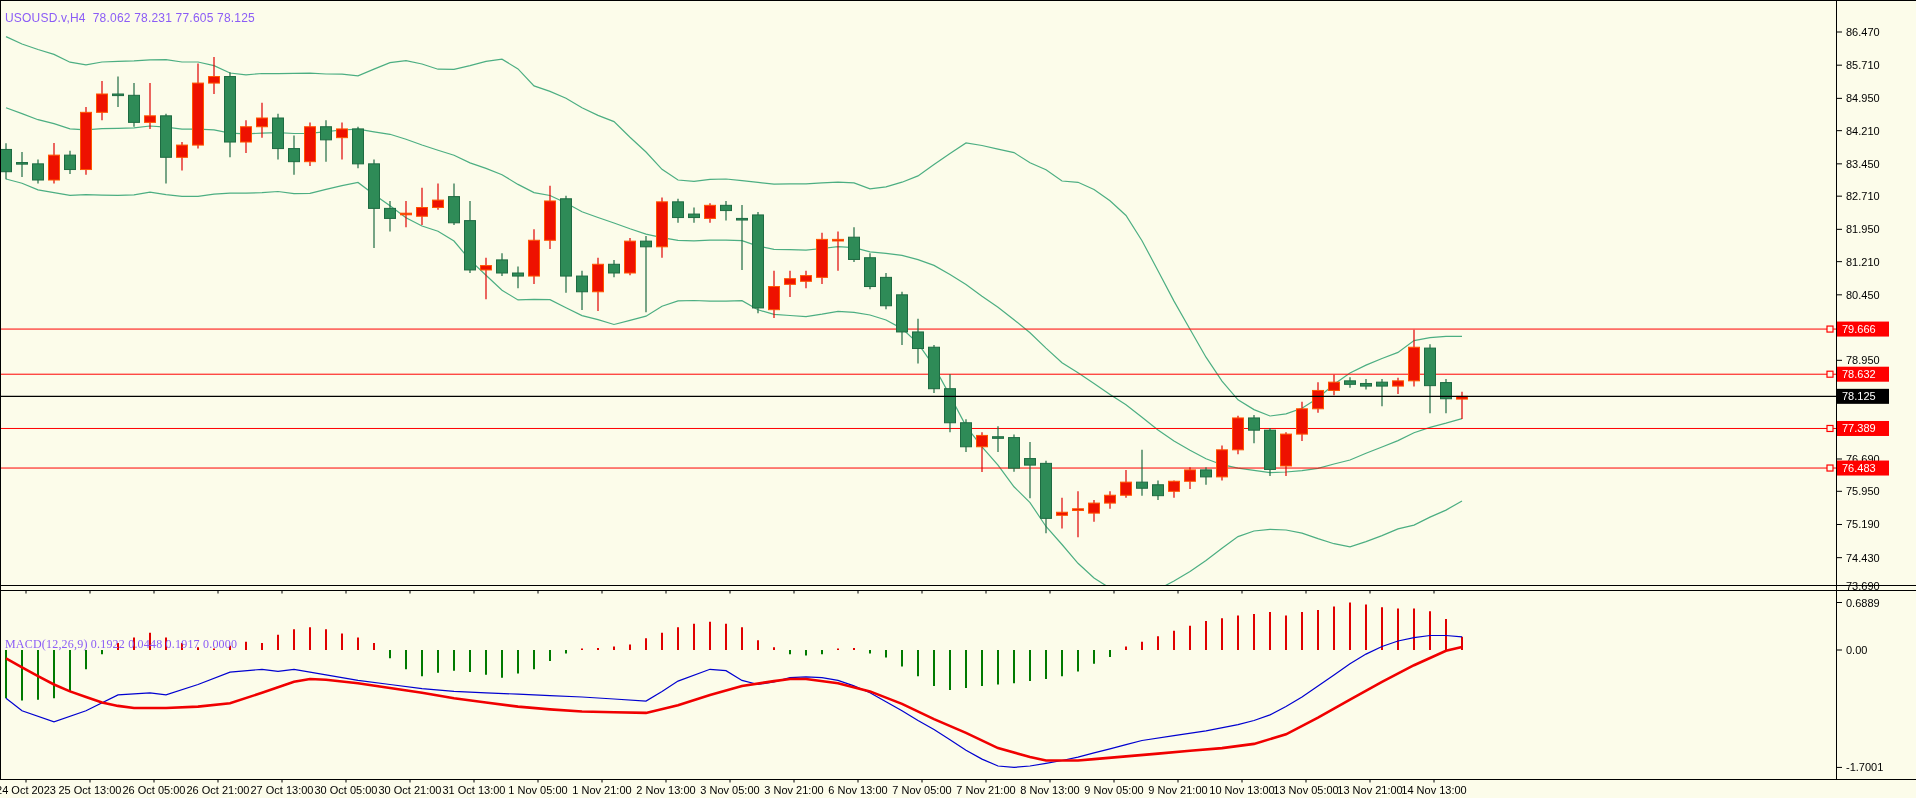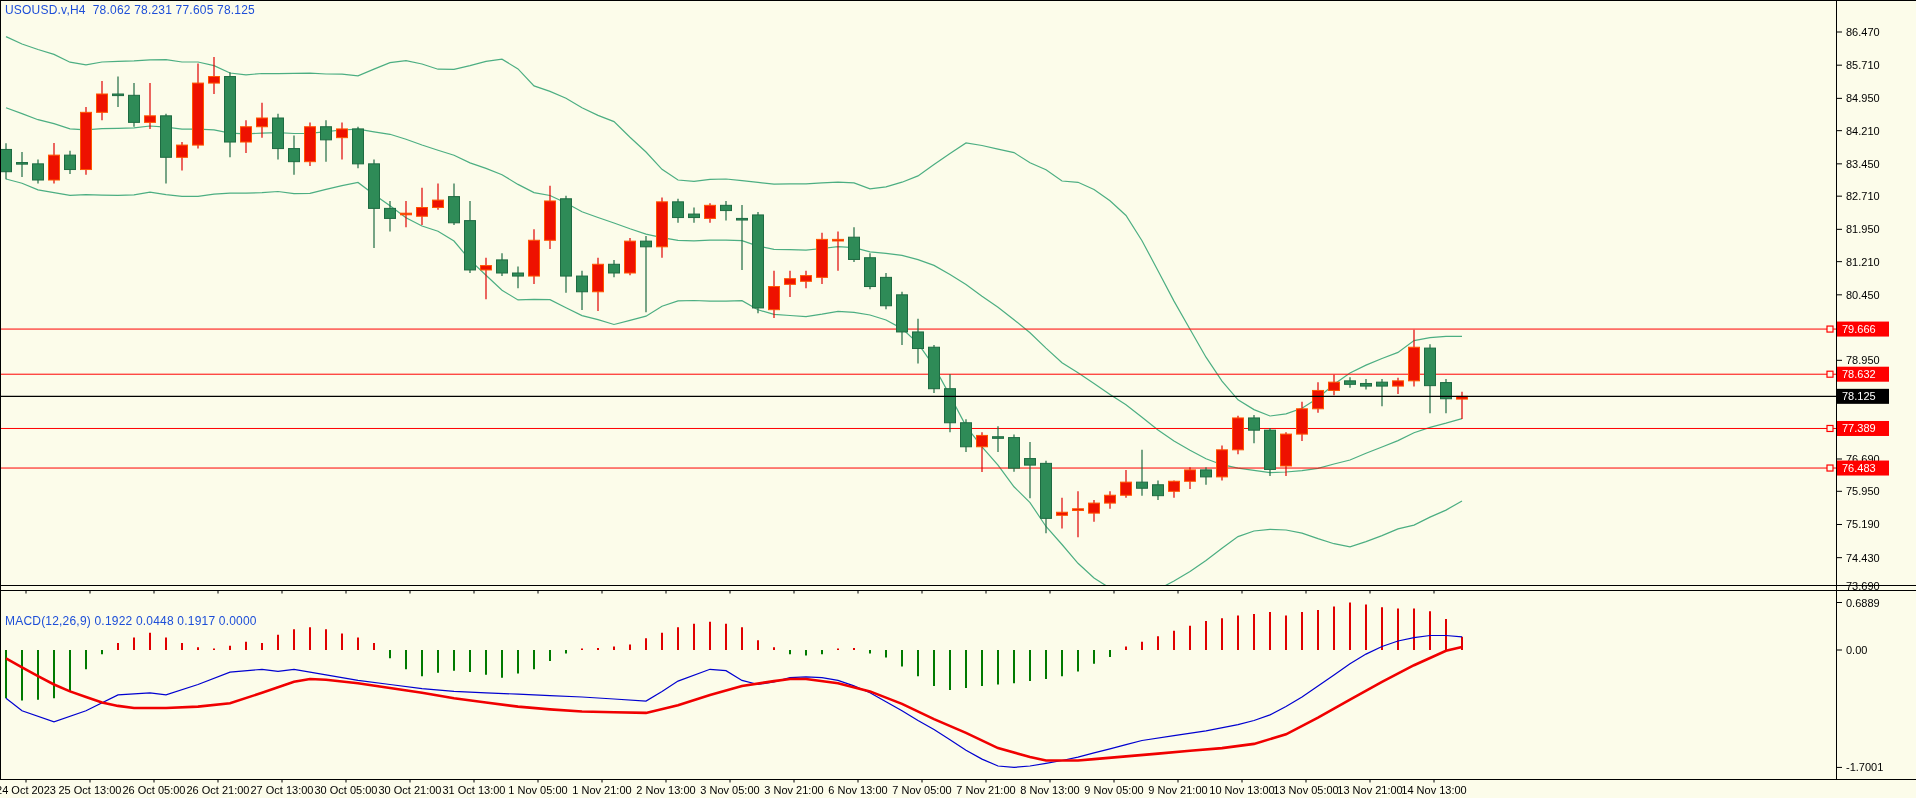--- a/index.html
+++ b/index.html
@@ -2,25 +2,25 @@
 <html><head>
 <meta charset="utf-8">
 <style>
   html,body{margin:0;padding:0;background:#888;}
   #terminal{
     position:relative;width:1916px;height:798px;overflow:hidden;
     background:#FCFCEA;font-family:"Liberation Sans",sans-serif;
   }
   #chart-svg{position:absolute;left:0;top:0;}
   .overlay-label{
-    position:absolute;color:#1d4ed8;font-size:12px;letter-spacing:0.2px;
-    font-family:"Liberation Sans",sans-serif;white-space:pre;z-index:5;
+    position:absolute;color:#8b5cf6;font-size:12px;letter-spacing:0.2px;
+    font-family:"Liberation Sans",sans-serif;white-space:pre;z-index:5;margin-top:8px;
   }
   #symbol-label{left:5px;top:3px;}
-  #macd-label{left:5px;top:614px;}
+  #macd-label{left:5px;top:629px;font-family:Liberation Serif, serif;}
 </style>
 </head>
 <body>
 
 <div id="terminal">
   <div id="symbol-label" class="overlay-label">USOUSD.v,H4  78.062 78.231 77.605 78.125</div>
   <div id="macd-label" class="overlay-label">MACD(12,26,9) 0.1922 0.0448 0.1917 0.0000</div>
   <svg id="chart-svg" width="1916" height="798">
       <defs>
         <clipPath id="mainClip">

